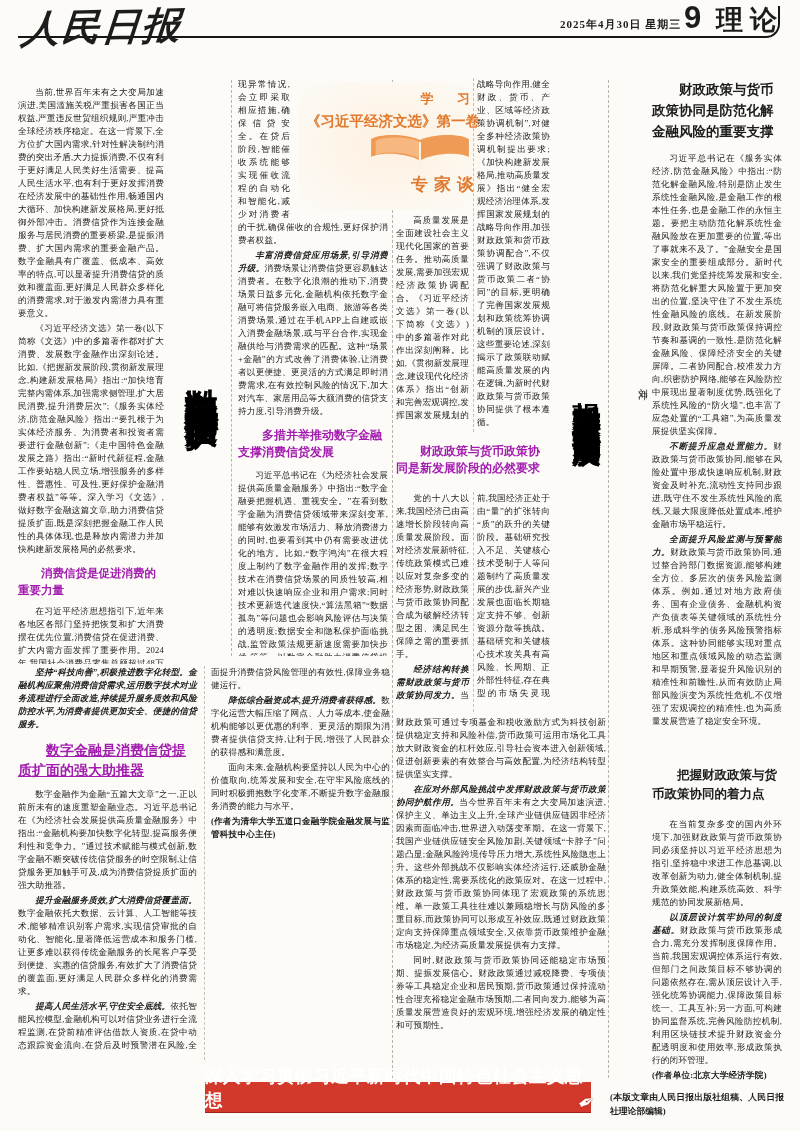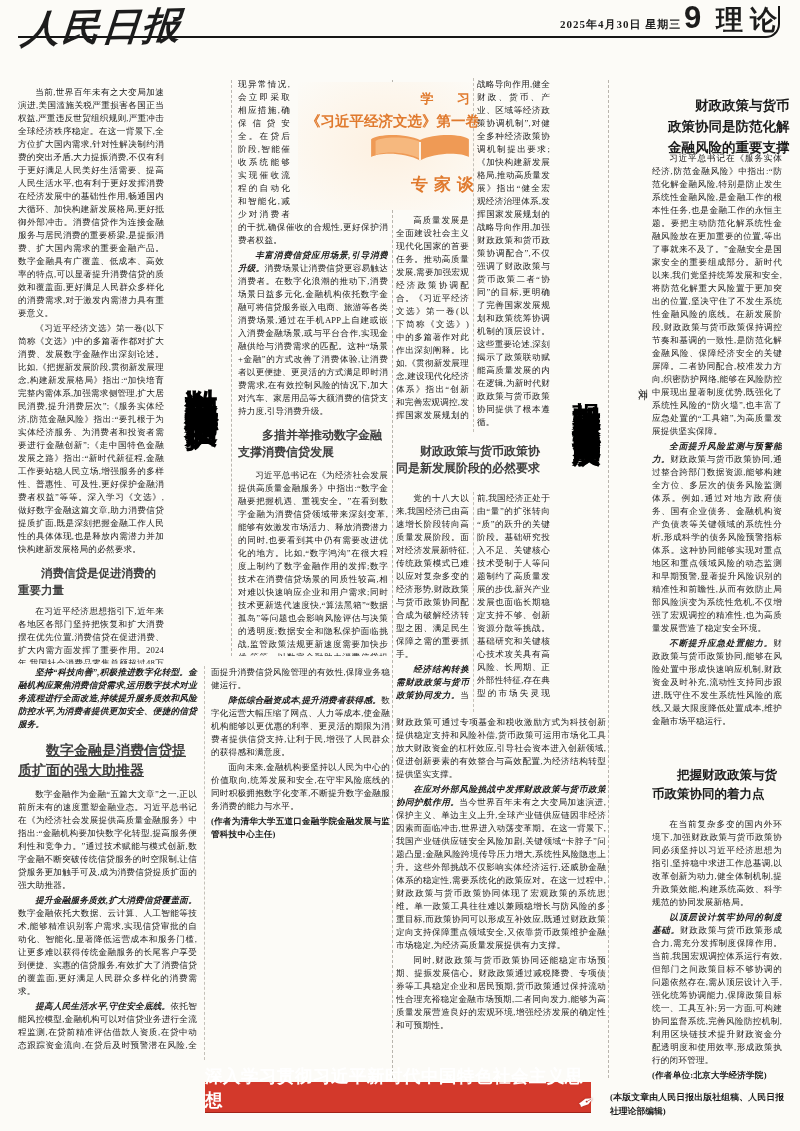--- a/index.html
+++ b/index.html
@@ -16,21 +16,21 @@
   .page-number{position:absolute;left:684px;top:0px;font-size:31px;font-weight:800;
                font-family:"Liberation Sans","DejaVu Sans",sans-serif;}
   .section-name{position:absolute;left:716px;top:2px;font-size:27px;font-weight:900;letter-spacing:7px;}
   
   .vrule{position:absolute;width:0;border-left:1px dashed #b9b5ae;}
   
   .txt p{margin:0 0 2px 0;text-indent:2em;font-size:8.6px;line-height:13px;text-align:justify;letter-spacing:.2px;}
   .txt p.np{text-indent:0;}
   .lead{font-style:italic;font-weight:700;}
   .colbox{position:absolute;overflow:hidden;}
-  .subhead{font-family:"Liberation Sans","DejaVu Sans",sans-serif;font-weight:700;color:#404040;
+  .subhead{font-family:"Liberation Sans","DejaVu Sans",sans-serif;font-weight:700;color:#a21caf;
            text-indent:2em;line-height:1.45;margin:9px 0 7px 0;text-align:left;}
   .author-note{text-align:right;font-size:8.6px;line-height:13px;margin-top:6px;font-weight:700;}
   
   .v-head{position:absolute;writing-mode:vertical-rl;text-orientation:upright;
           font-family:"Liberation Sans","DejaVu Sans",sans-serif;font-weight:900;color:#000;
           text-align:center;}
   .v-byline{writing-mode:vertical-rl;text-orientation:upright;font-size:9.5px;color:#222;letter-spacing:3px;}
   
   .study-box{position:absolute;left:298px;top:82px;width:182px;height:128px;text-align:right;
              background:radial-gradient(ellipse at center,#fdf0e0 0%,#fdf6ec 55%,#fcfbf7 100%);
@@ -135,26 +135,26 @@
   <div class="colbox txt" style="left:396px;top:716px;width:210px;height:362px;">
     <p class="np">财政政策可通过专项基金和税收激励方式为科技创新提供稳定支持和风险补偿,货币政策可运用市场化工具放大财政资金的杠杆效应,引导社会资本进入创新领域,促进创新要素的有效整合与高效配置,为经济结构转型提供坚实支撑。</p>
     <p><em class="lead">在应对外部风险挑战中发挥财政政策与货币政策协同护航作用。</em><span>当今世界百年未有之大变局加速演进,保护主义、单边主义上升,全球产业链供应链因非经济因素而面临冲击,世界进入动荡变革期。在这一背景下,我国产业链供应链安全风险加剧,关键领域“卡脖子”问题凸显;金融风险跨境传导压力增大,系统性风险隐患上升。这些外部挑战不仅影响实体经济运行,还威胁金融体系的稳定性,需要系统化的政策应对。在这一过程中,财政政策与货币政策协同体现了宏观政策的系统思维。单一政策工具往往难以兼顾稳增长与防风险的多重目标,而政策协同可以形成互补效应,既通过财政政策定向支持保障重点领域安全,又依靠货币政策维护金融市场稳定,为经济高质量发展提供有力支撑。</span></p>
     <p>同时,财政政策与货币政策协同还能稳定市场预期、提振发展信心。财政政策通过减税降费、专项债券等工具稳定企业和居民预期,货币政策通过保持流动性合理充裕稳定金融市场预期,二者同向发力,能够为高质量发展营造良好的宏观环境,增强经济发展的确定性和可预期性。</p>
   </div>
 
   <div class="v-head" style="left:554px;top:86px;width:52px;height:628px;font-size:28.5px;letter-spacing:2px;">加强财政政策与货币政策协同赋能高质量发展</div>
 
   <div class="v-byline" style="position:absolute;left:636px;top:380px;">刘冲</div>
 
-  <h3 class="r-subhead" style="top:80px;font-size:13.5px;line-height:1.55;margin:16px;">财政政策与货币政策协同是防范化解金融风险的重要支撑</h3>
+  <h3 class="r-subhead" style="top:80px;font-size:13.5px;line-height:1.55;margin:0;">财政政策与货币政策协同是防范化解金融风险的重要支撑</h3>
 
   <div class="colbox txt" style="left:652px;top:152px;width:130px;height:608px;">
     <p>习近平总书记在《服务实体经济,防范金融风险》中指出:“防范化解金融风险,特别是防止发生系统性金融风险,是金融工作的根本性任务,也是金融工作的永恒主题。要把主动防范化解系统性金融风险放在更加重要的位置,等出了事就来不及了。”金融安全是国家安全的重要组成部分。新时代以来,我们党坚持统筹发展和安全,将防范化解重大风险置于更加突出的位置,坚决守住了不发生系统性金融风险的底线。在新发展阶段,财政政策与货币政策保持调控节奏和基调的一致性,是防范化解金融风险、保障经济安全的关键屏障。二者协同配合,校准发力方向,织密防护网络,能够在风险防控中展现出显著制度优势,既强化了系统性风险的“防火墙”,也丰富了应急处置的“工具箱”,为高质量发展提供坚实保障。</p>
+    <p><em class="lead">不断提升应急处置能力。</em><span>财政政策与货币政策协同,能够在风险处置中形成快速响应机制,财政资金及时补充,流动性支持同步跟进,既守住不发生系统性风险的底线,又最大限度降低处置成本,维护金融市场平稳运行。</span></p>
     <p><em class="lead">全面提升风险监测与预警能力。</em><span>财政政策与货币政策协同,通过整合跨部门数据资源,能够构建全方位、多层次的债务风险监测体系。例如,通过对地方政府债务、国有企业债务、金融机构资产负债表等关键领域的系统性分析,形成科学的债务风险预警指标体系。这种协同能够实现对重点地区和重点领域风险的动态监测和早期预警,显著提升风险识别的精准性和前瞻性,从而有效防止局部风险演变为系统性危机,不仅增强了宏观调控的精准性,也为高质量发展营造了稳定安全环境。</span></p>
-    <p><em class="lead">不断提升应急处置能力。</em><span>财政政策与货币政策协同,能够在风险处置中形成快速响应机制,财政资金及时补充,流动性支持同步跟进,既守住不发生系统性风险的底线,又最大限度降低处置成本,维护金融市场平稳运行。</span></p>
   </div>
 
   <h3 class="r-subhead" style="top:766px;font-size:12.5px;line-height:1.5;margin:0;">把握财政政策与货币政策协同的着力点</h3>
 
   <div class="colbox txt" style="left:652px;top:818px;width:130px;height:262px;">
     <p>在当前复杂多变的国内外环境下,加强财政政策与货币政策协同必须坚持以习近平经济思想为指引,坚持稳中求进工作总基调,以改革创新为动力,健全体制机制,提升政策效能,构建系统高效、科学规范的协同发展新格局。</p>
     <p><em class="lead">以顶层设计筑牢协同的制度基础。</em><span>财政政策与货币政策形成合力,需充分发挥制度保障作用。当前,我国宏观调控体系运行有效,但部门之间政策目标不够协调的问题依然存在,需从顶层设计入手,强化统筹协调能力,保障政策目标统一、工具互补;另一方面,可构建协同监督系统,完善风险防控机制,利用区块链技术提升财政资金分配透明度和使用效率,形成政策执行的闭环管理。</span></p>
     <p class="author-note np">(作者单位:北京大学经济学院)</p>
   </div>
 

